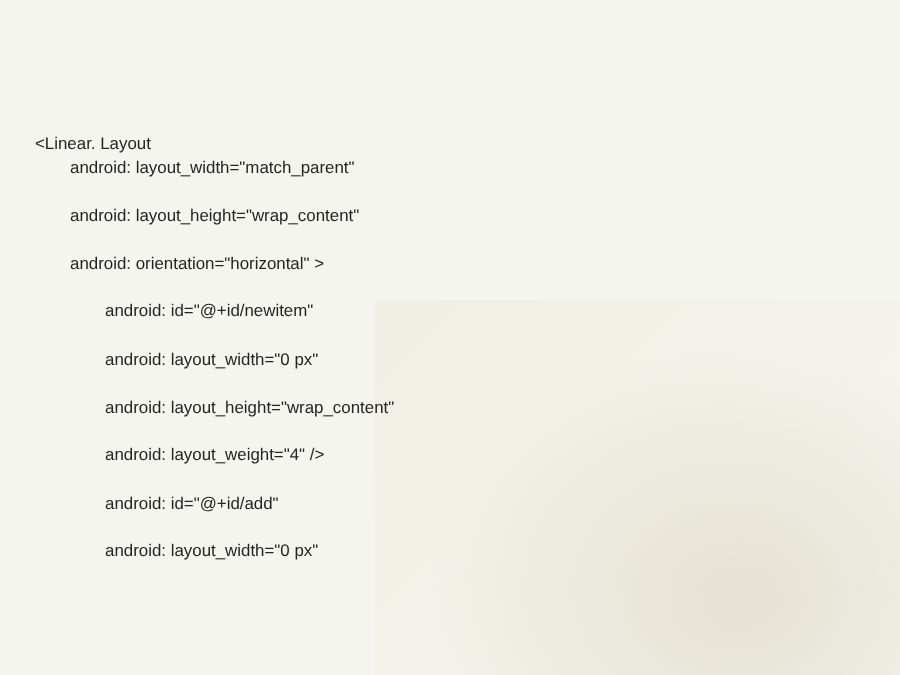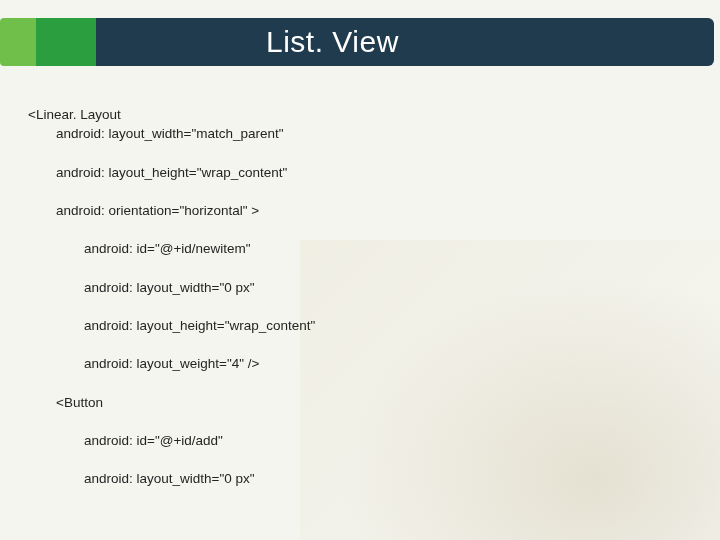--- a/index.html
+++ b/index.html
@@ -45,37 +45,30 @@
   }
   .i1 { padding-left: 28px; display: block; }
   .i2 { padding-left: 56px; display: block; }
 </style>
 </head>
 <body>
 
 <div class="slide">
   <div class="bg-fade"></div>
 
-  <div class="title-bar">
-    <div class="accent-light"></div>
-    <div class="accent-dark"></div>
-    <div class="main">List. View</div>
-    <div class="cap"></div>
-  </div>
 
   <div class="code-block">
 <span>&lt;Linear. Layout</span>
 <span class="i1">android: layout_width="match_parent"</span>
 <span class="i1">android: layout_height="wrap_content"</span>
 <span class="i1">android: orientation="horizontal" &gt;</span>
 <span class="i2">android: id="@+id/newitem"</span>
 <span class="i2">android: layout_width="0 px"</span>
 <span class="i2">android: layout_height="wrap_content"</span>
 <span class="i2">android: layout_weight="4" /&gt;</span>
-<span class="i1">&lt;Button</span>
 <span class="i2">android: id="@+id/add"</span>
 <span class="i2">android: layout_width="0 px"</span>
 
 
 
 
 
 
 
 

